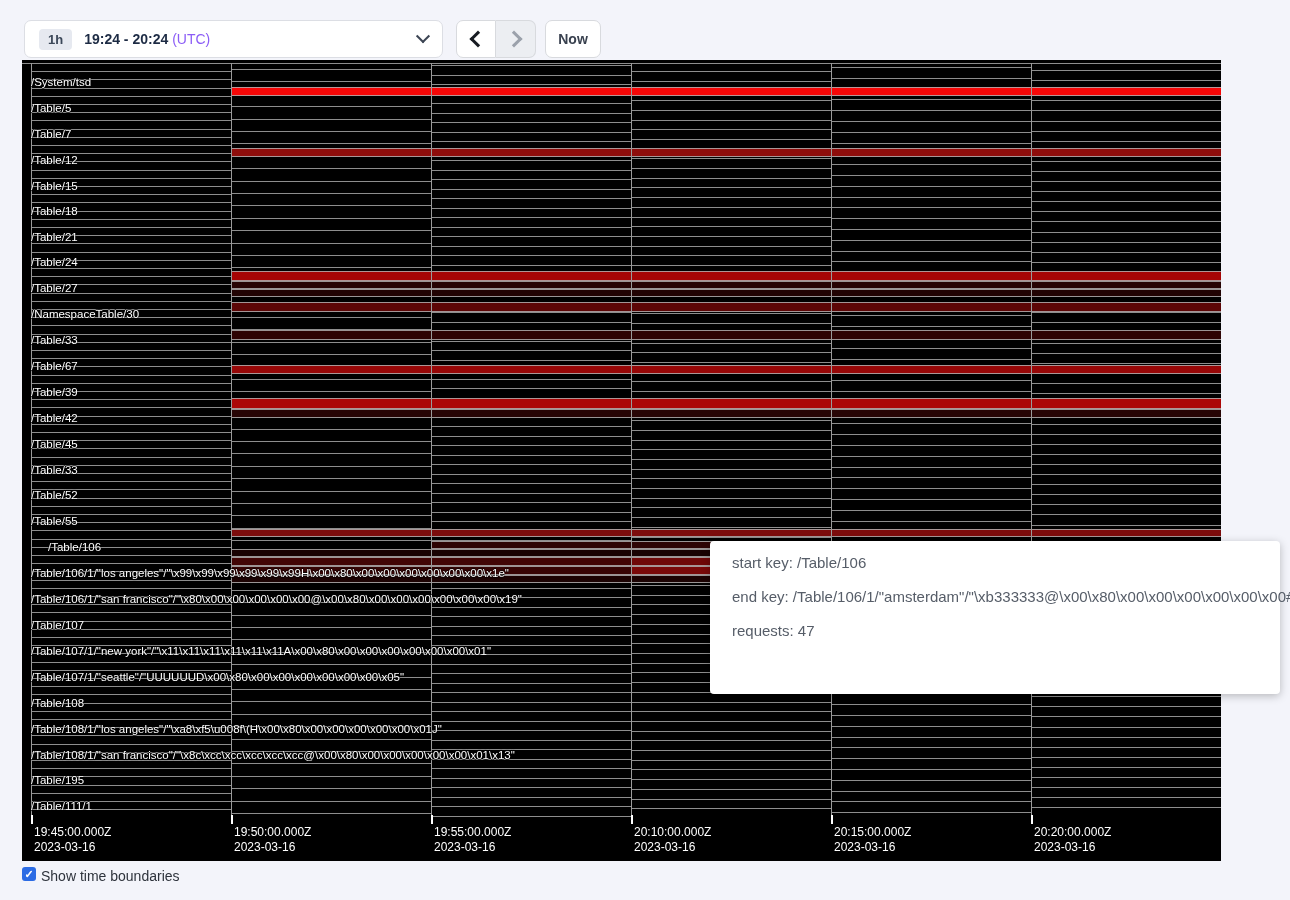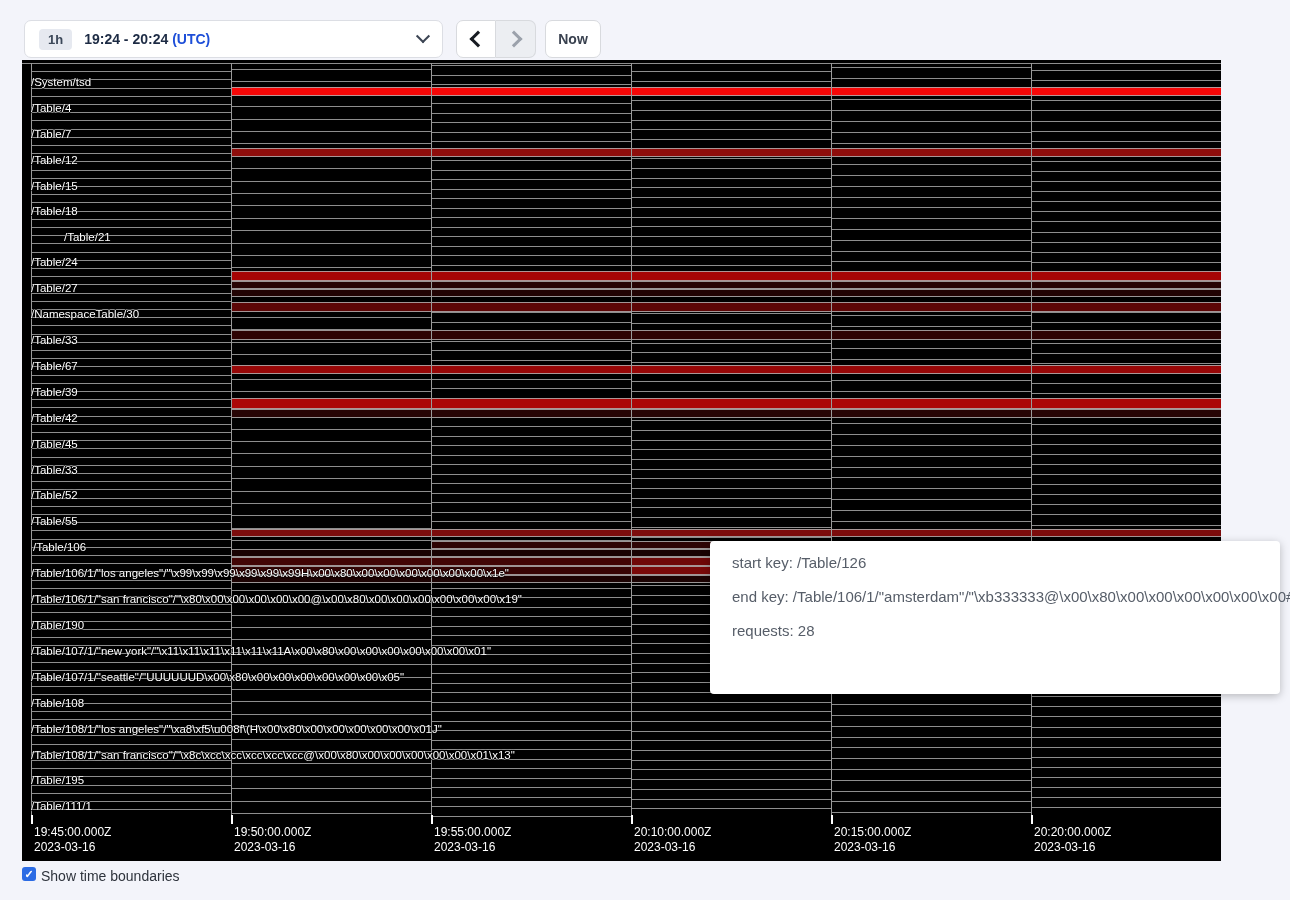--- a/index.html
+++ b/index.html
@@ -7,21 +7,21 @@
         font-family:"Liberation Sans",sans-serif;}
 
   
   .time-selector{position:absolute;left:24px;top:20px;width:419px;height:38px;background:#fff;
     border:1px solid #dcdee4;border-radius:7px;display:flex;align-items:center;box-sizing:border-box;
     padding:0 14px;cursor:pointer;}
   .chip{background:#e6e9f0;color:#3c4859;font-weight:bold;font-size:13px;border-radius:4px;
     padding:3px 9px;margin-right:12px;}
   .range-text{font-size:14px;color:#1d2b44;white-space:nowrap;}
   .range-text b{font-weight:bold;}
-  .zone{color:#1d4ed8;font-weight:bold;}
+  .zone{color:#8b5cf6;font-weight:normal;}
   .chev{margin-left:auto;width:8px;height:8px;border-left:2px solid #3c4554;border-bottom:2px solid #3c4554;
     transform:rotate(-45deg) translate(2px,-2px);}
   .nav-group{position:absolute;left:456px;top:20px;height:38px;display:flex;}
   .nav{width:40px;height:38px;border:1px solid #d8dade;background:#fff;display:flex;align-items:center;
     justify-content:center;cursor:pointer;padding:0;}
   .nav.prev{border-radius:7px 0 0 7px;}
   .nav.next{border-radius:0 7px 7px 0;border-left:none;background:#eceef2;}
   .arrow{display:inline-block;width:9px;height:9px;}
   .arrow.left{border-left:3px solid #171b22;border-bottom:3px solid #171b22;transform:rotate(45deg);margin-left:4px;}
   .arrow.right{border-left:3px solid #9ba1ab;border-bottom:3px solid #9ba1ab;transform:rotate(-135deg);margin-right:4px;}
@@ -546,41 +546,41 @@
       <div class="band" style="left: 209px; top: 506px; width: 400px; height: 9px; background: rgb(56, 5, 5);"></div>
       <div class="band" style="left: 609px; top: 506px; width: 590px; height: 9px; background: rgb(122, 9, 9);"></div>
       <div class="band" style="left: 209px; top: 515px; width: 990px; height: 8px; background: rgb(28, 3, 3);"></div>
       <div class="vline" style="left: 9px; top: 3px; height: 755px;"></div>
       <div class="vline" style="left: 209px; top: 3px; height: 755px;"></div>
       <div class="vline" style="left: 409px; top: 3px; height: 755px;"></div>
       <div class="vline" style="left: 609px; top: 3px; height: 755px;"></div>
       <div class="vline" style="left: 809px; top: 3px; height: 755px;"></div>
       <div class="vline" style="left: 1009px; top: 3px; height: 755px;"></div>
       <div class="rowlabel" style="left: 9px; top: 16px;">/System/tsd</div>
-      <div class="rowlabel" style="left: 9px; top: 42px;">/Table/4</div>
+      <div class="rowlabel" style="left: 9px; top: 42px;">/Table/5</div>
       <div class="rowlabel" style="left: 9px; top: 68px;">/Table/7</div>
       <div class="rowlabel" style="left: 9px; top: 94px;">/Table/12</div>
       <div class="rowlabel" style="left: 9px; top: 120px;">/Table/15</div>
       <div class="rowlabel" style="left: 9px; top: 145px;">/Table/18</div>
-      <div class="rowlabel" style="left: 9px; top: 171px; margin-left: 33px;">/Table/21</div>
+      <div class="rowlabel" style="left: 9px; top: 171px;">/Table/21</div>
       <div class="rowlabel" style="left: 9px; top: 196px;">/Table/24</div>
       <div class="rowlabel" style="left: 9px; top: 222px;">/Table/27</div>
       <div class="rowlabel" style="left: 9px; top: 248px;">/NamespaceTable/30</div>
       <div class="rowlabel" style="left: 9px; top: 274px;">/Table/33</div>
       <div class="rowlabel" style="left: 9px; top: 300px;">/Table/67</div>
       <div class="rowlabel" style="left: 9px; top: 326px;">/Table/39</div>
       <div class="rowlabel" style="left: 9px; top: 352px;">/Table/42</div>
       <div class="rowlabel" style="left: 9px; top: 378px;">/Table/45</div>
       <div class="rowlabel" style="left: 9px; top: 404px;">/Table/33</div>
       <div class="rowlabel" style="left: 9px; top: 429px;">/Table/52</div>
       <div class="rowlabel" style="left: 9px; top: 455px;">/Table/55</div>
-      <div class="rowlabel" style="left: 11px; top: 481px;">/Table/106</div>
+      <div class="rowlabel" style="left: 26px; top: 481px;">/Table/106</div>
       <div class="rowlabel" style="left: 9px; top: 507px;">/Table/106/1/"los angeles"/"\x99\x99\x99\x99\x99\x99H\x00\x80\x00\x00\x00\x00\x00\x00\x1e"</div>
       <div class="rowlabel" style="left: 9px; top: 533px;">/Table/106/1/"san francisco"/"\x80\x00\x00\x00\x00\x00@\x00\x80\x00\x00\x00\x00\x00\x00\x19"</div>
-      <div class="rowlabel" style="left: 9px; top: 559px;">/Table/190</div>
+      <div class="rowlabel" style="left: 9px; top: 559px;">/Table/107</div>
       <div class="rowlabel" style="left: 9px; top: 585px;">/Table/107/1/"new york"/"\x11\x11\x11\x11\x11\x11A\x00\x80\x00\x00\x00\x00\x00\x00\x01"</div>
       <div class="rowlabel" style="left: 9px; top: 611px;">/Table/107/1/"seattle"/"UUUUUUD\x00\x80\x00\x00\x00\x00\x00\x00\x05"</div>
       <div class="rowlabel" style="left: 9px; top: 637px;">/Table/108</div>
       <div class="rowlabel" style="left: 9px; top: 663px;">/Table/108/1/"los angeles"/"\xa8\xf5\u008f\(H\x00\x80\x00\x00\x00\x00\x00\x01J"</div>
       <div class="rowlabel" style="left: 9px; top: 689px;">/Table/108/1/"san francisco"/"\x8c\xcc\xcc\xcc\xcc\xcc@\x00\x80\x00\x00\x00\x00\x00\x01\x13"</div>
       <div class="rowlabel" style="left: 9px; top: 714px;">/Table/195</div>
       <div class="rowlabel" style="left: 9px; top: 740px;">/Table/111/1</div>
       <div class="tick" style="left: 9px; top: 755px;"></div>
       <div class="axislabel" style="left: 12px; top: 765px;">
         <div>19:45:00.000Z</div>
@@ -607,21 +607,21 @@
         <div>2023-03-16</div>
       </div>
       <div class="tick" style="left: 1009px; top: 755px;"></div>
       <div class="axislabel" style="left: 1012px; top: 765px;">
         <div>20:20:00.000Z</div>
         <div>2023-03-16</div>
       </div>
     </div>
 
   <div class="tooltip" id="tooltip" style="left: 710px; top: 541px; width: 570px; height: 153px;">
-    <div>start key: /Table/126</div>
+    <div>start key: /Table/106</div>
     <div>end key: /Table/106/1/"amsterdam"/"\xb333333@\x00\x80\x00\x00\x00\x00\x00\x00#"</div>
-    <div>requests: 28</div>
+    <div>requests: 47</div>
   </div>
 
   <span class="cb"><span>✓</span></span>
   <span class="cb-label">Show time boundaries</span>
 
 </div>
 
 </body></html>

